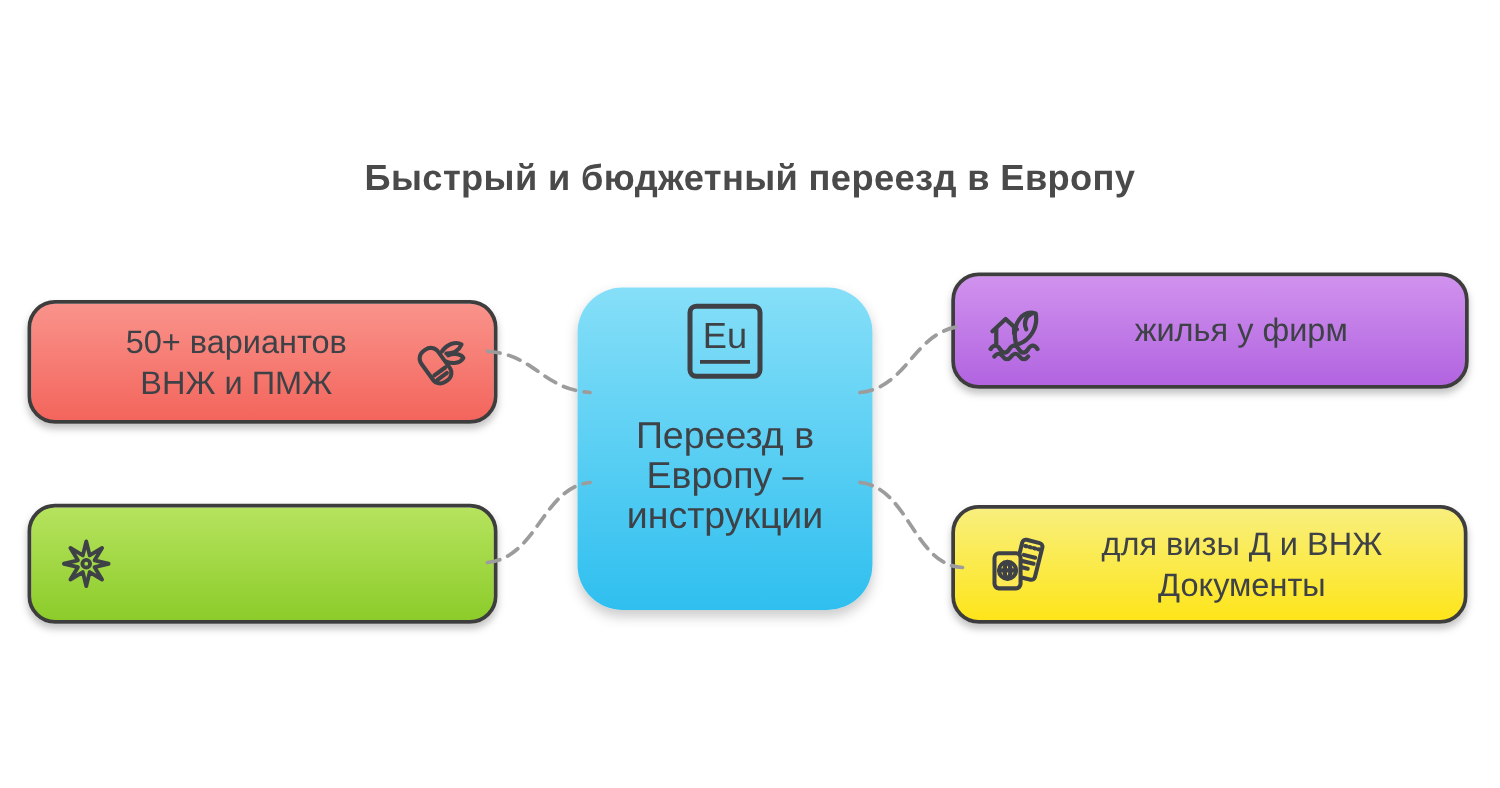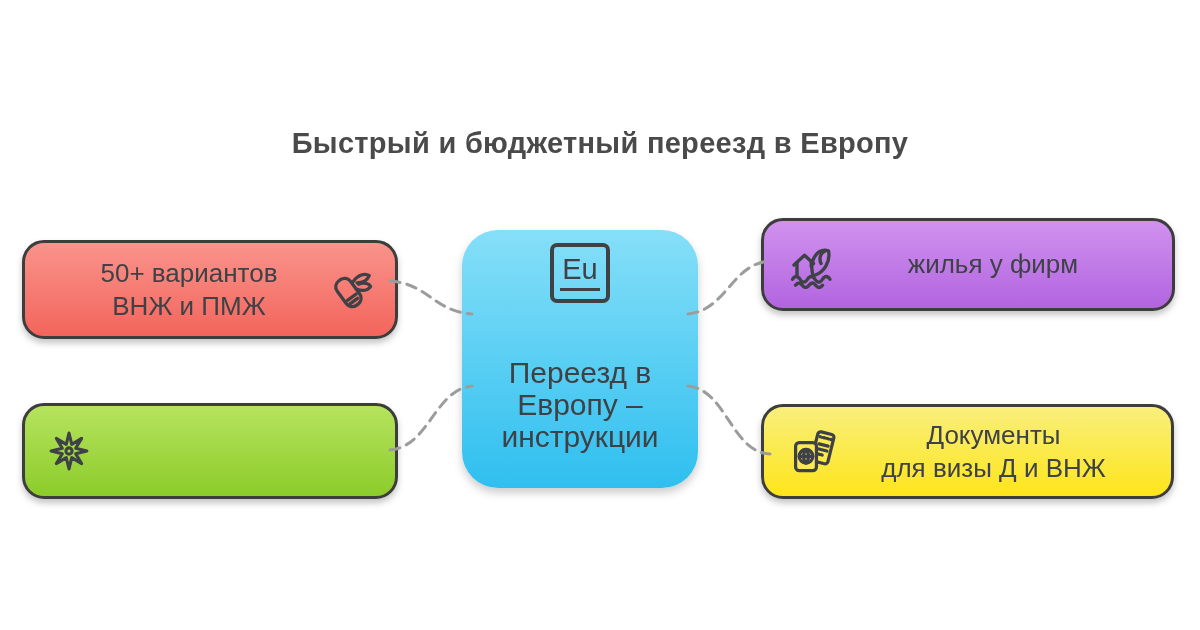--- a/index.html
+++ b/index.html
@@ -27,21 +27,20 @@
     flex:0 0 auto;display:flex;align-items:center;justify-content:center;
     color:var(--ink);
   }
   .side .ico svg{display:block;}
   .ico svg *{stroke:currentColor;fill:none;stroke-width:4.5;stroke-linecap:round;stroke-linejoin:round;}
   .ico svg .fillbg{fill:#fce954;}
   .center{
     left:462px;top:230px;width:236px;height:258px;border-radius:36px;
     display:flex;flex-direction:column;align-items:center;
     box-shadow:0 5px 9px rgba(90,90,90,.3);
-    gap:24px;
   }
   .eu-badge{
     margin-top:13px;width:60px;height:60px;box-sizing:border-box;
     border:4px solid var(--ink);border-radius:7px;
     display:flex;align-items:center;justify-content:center;color:var(--ink);
   }
   .eu-text{
     font-size:29px;line-height:1;padding:0 2px 4px;
     border-bottom:3px solid var(--ink);
   }
@@ -114,22 +113,22 @@
           <rect x="31" y="5" width="23" height="42" rx="4"></rect>
           <path d="M35 12 h1.5 M40 12 h1.5 M45 12 h1.5 M50 12 h1.5" stroke-width="3.5"></path>
           <path d="M36 22 h13 M36 29 h13 M36 36 h8" stroke-width="4"></path>
         </g>
         <rect class="fillbg" x="5" y="19" width="29" height="39" rx="5"></rect>
         <circle cx="19.5" cy="38" r="9.5" stroke-width="4"></circle>
         <path d="M10 38 h19 M19.5 28.5 C15 33 15 43 19.5 47.5 M19.5 28.5 C24 33 24 43 19.5 47.5" stroke-width="3.5"></path>
       </svg>
     </span>
     <div class="txt">
+      <div>для визы Д и ВНЖ</div>
       <div>Документы</div>
-      <div>для визы Д и ВНЖ</div>
     </div>
   </div>
 
   <div class="node center" style="background: linear-gradient(rgb(134, 223, 248), rgb(47, 191, 239));">
     <div class="eu-badge">
       <span class="eu-text">Eu</span>
     </div>
     <div class="center-label">
       <div>Переезд в</div>
       <div>Европу –</div>

